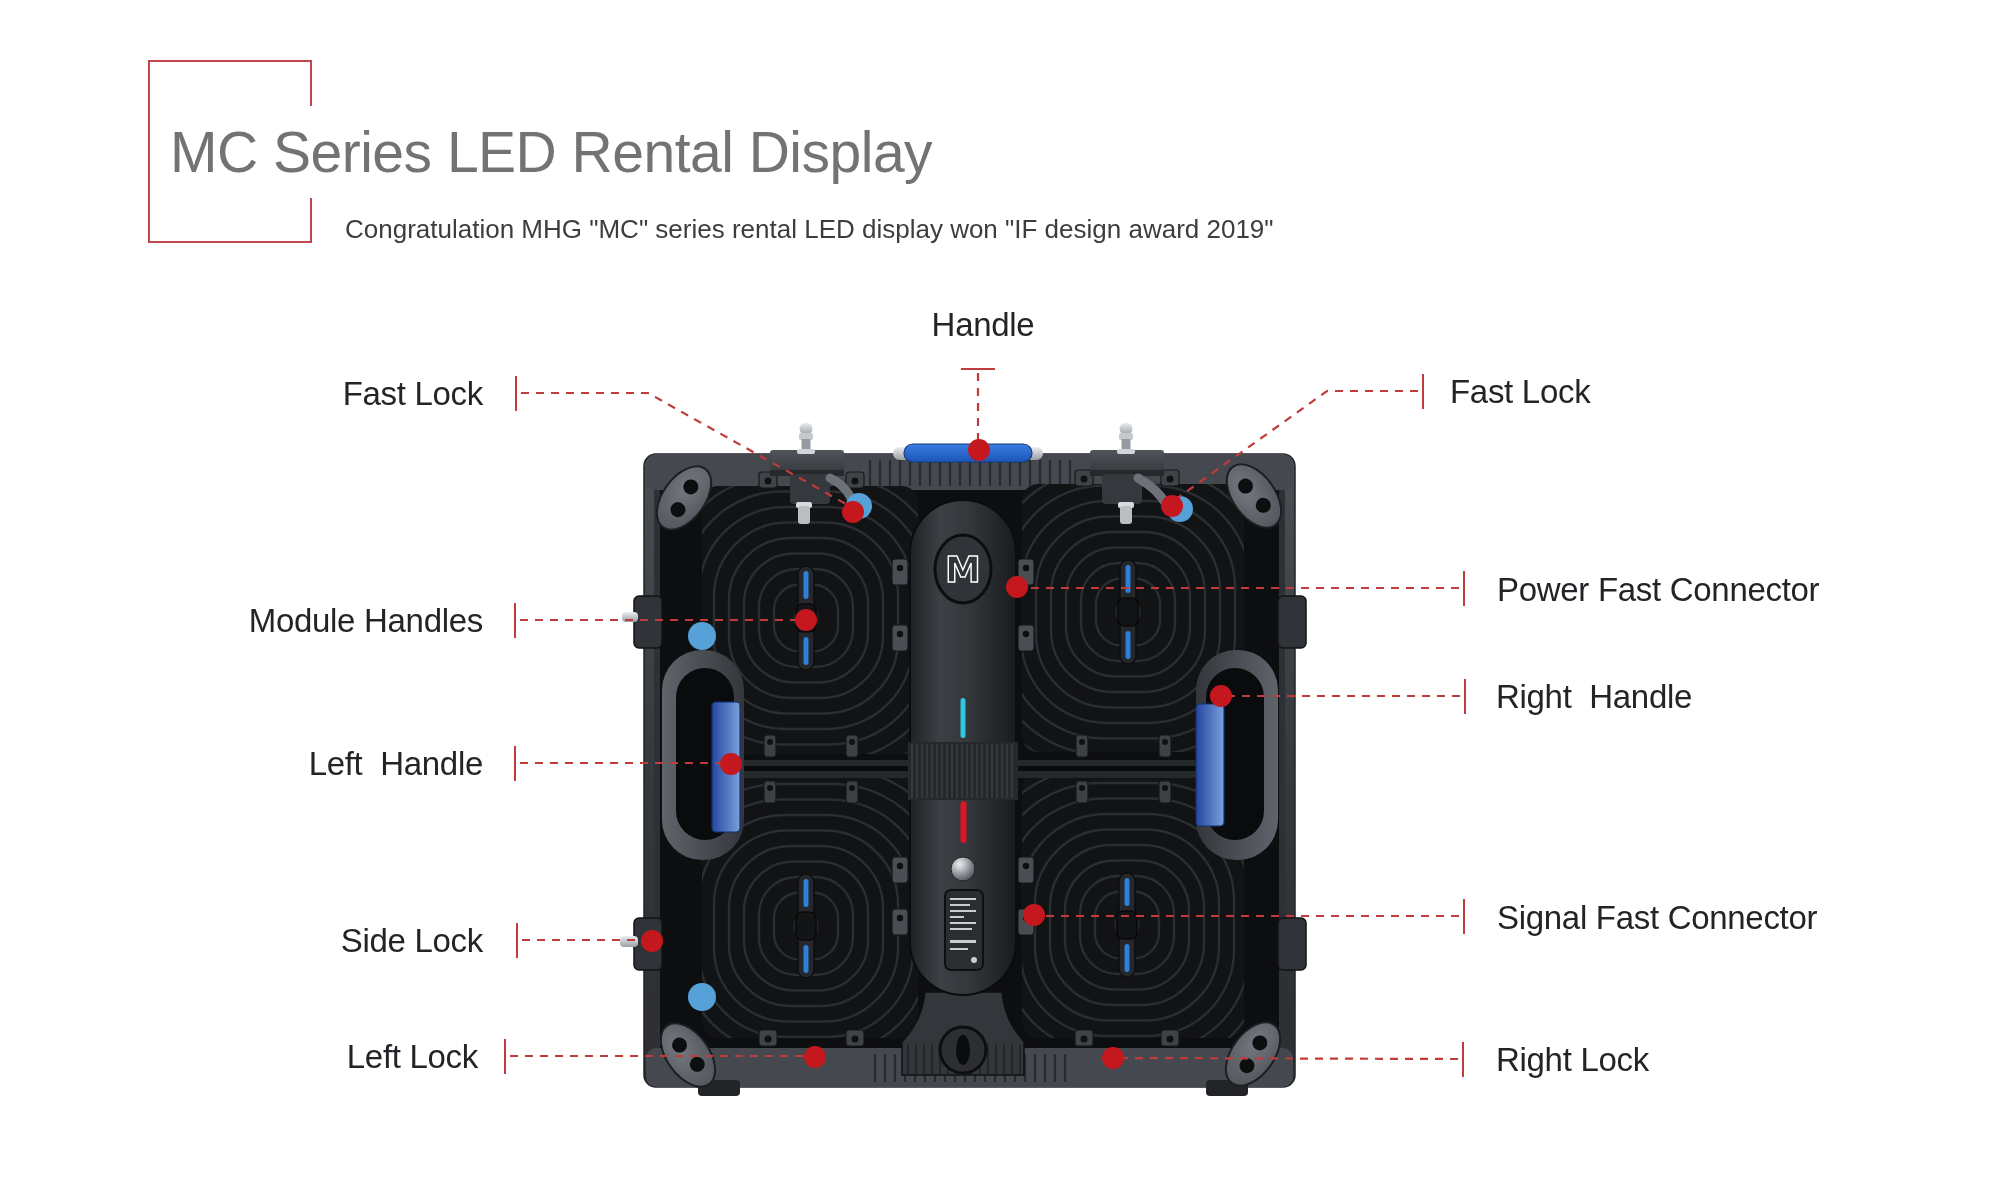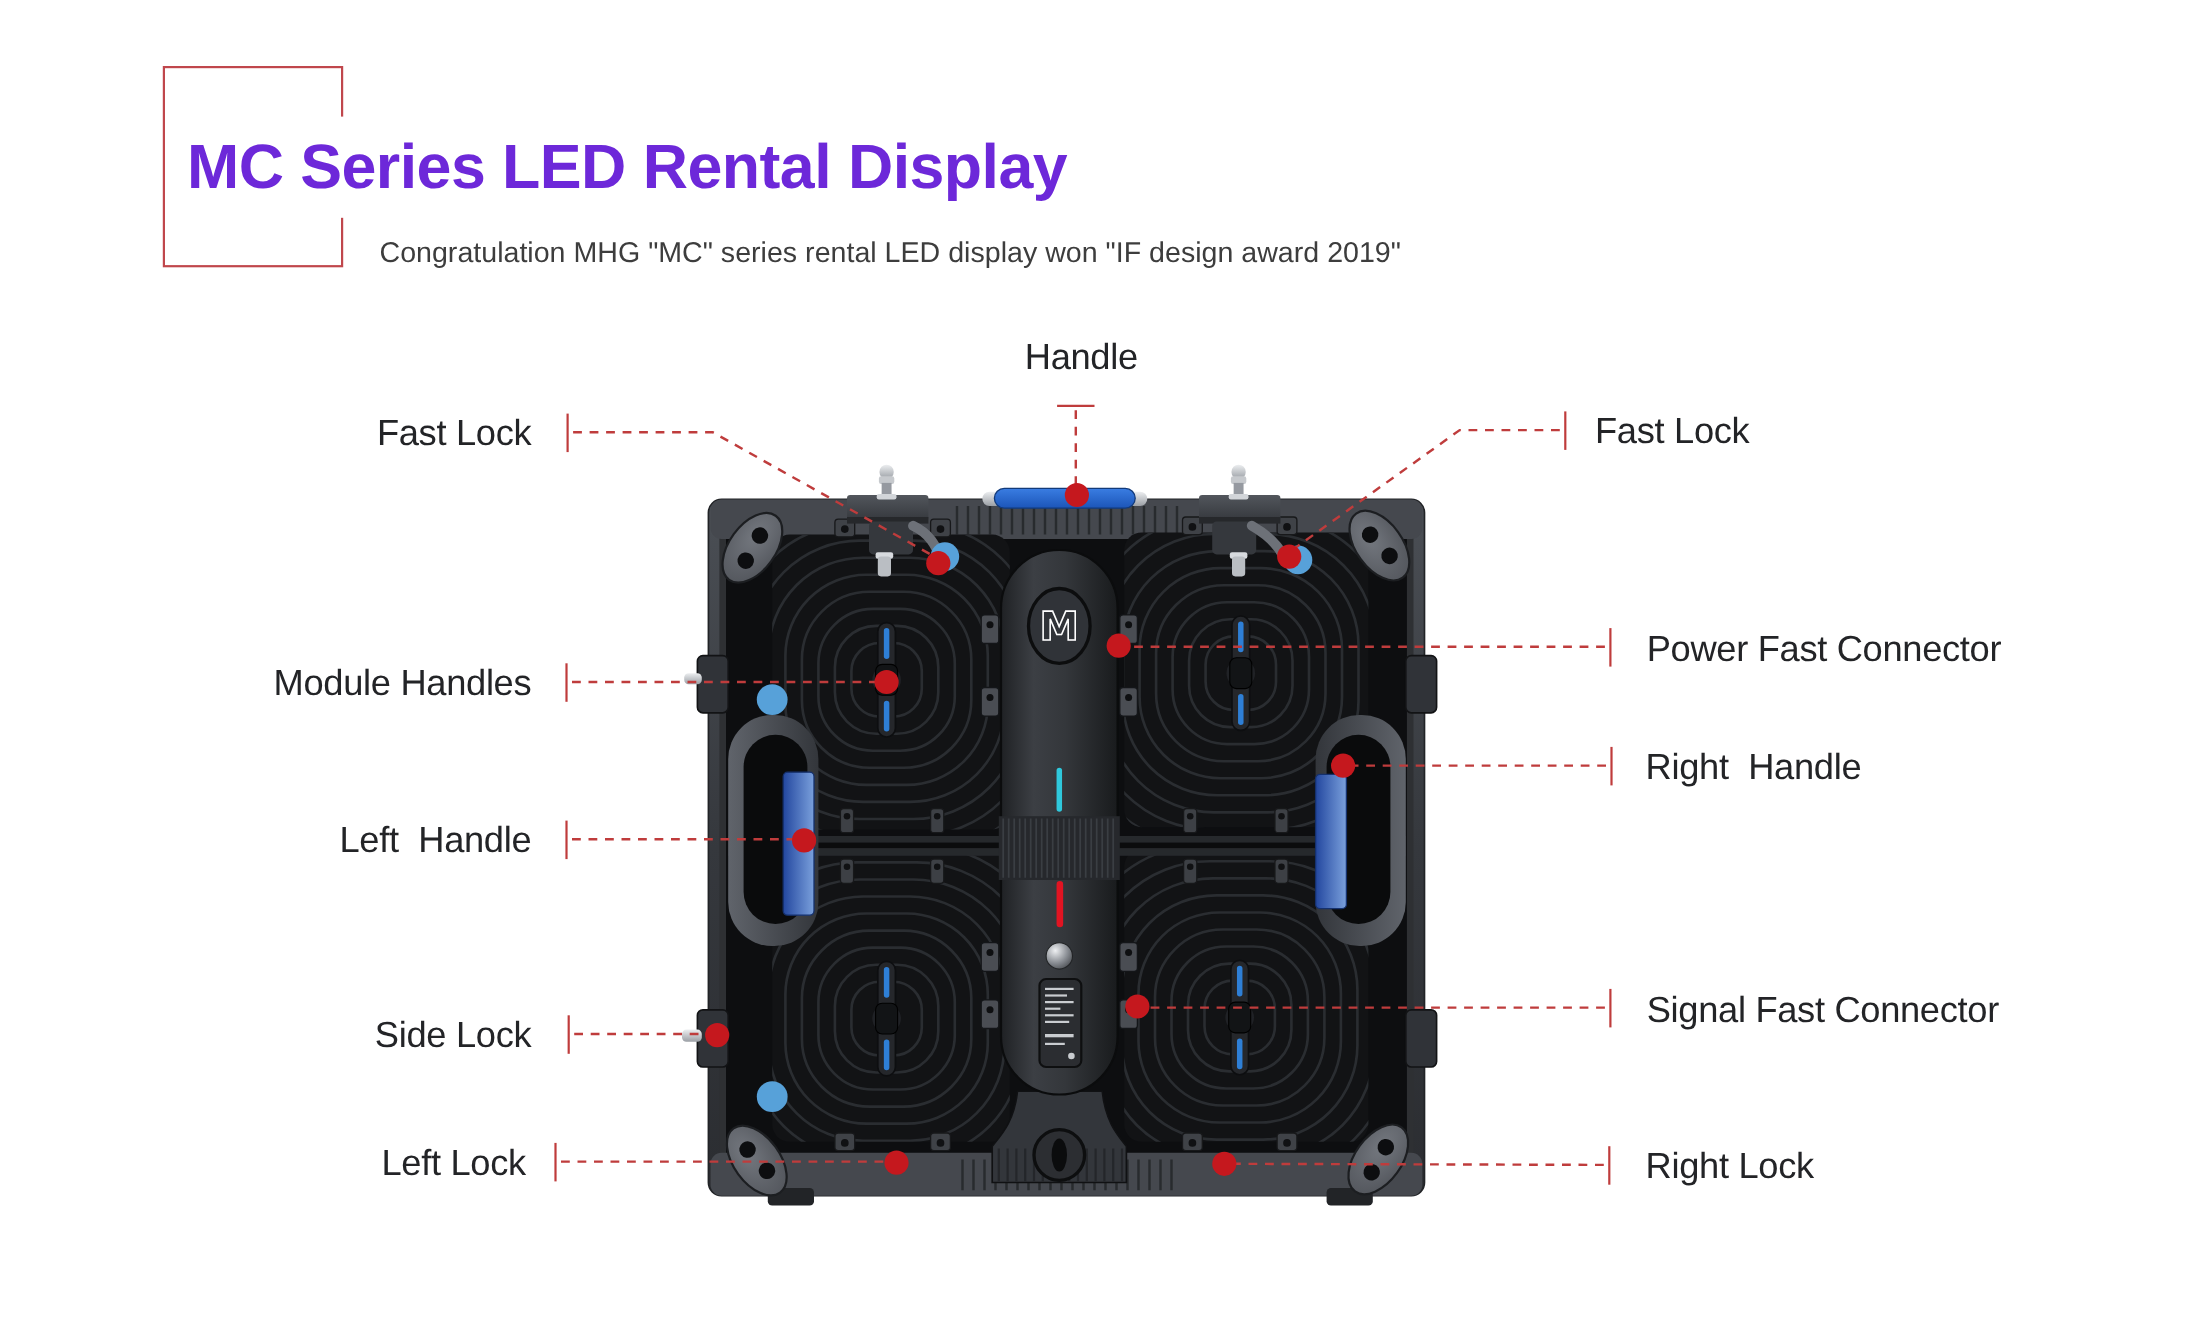--- a/index.html
+++ b/index.html
@@ -2,21 +2,21 @@
 <html><head>
 <meta charset="utf-8">
 <style>
   html,body{margin:0;padding:0;background:#ffffff;}
   #page{position:relative;width:2000px;height:1199px;background:#ffffff;overflow:hidden;
         font-family:"Liberation Sans",sans-serif;}
   #accent-box{position:absolute;left:148px;top:60px;width:160px;height:179px;
               border:2px solid #c0474c;z-index:1;}
   #title-band{position:absolute;left:170px;top:106px;height:92px;z-index:2;background:#ffffff;
               display:flex;align-items:center;padding-right:26px;}
-  #title-band h1{margin:0;font-size:57px;font-weight:bold;color:#6d28d9;letter-spacing:-0.5px;white-space:pre;}
+  #title-band h1{margin:0;font-size:57px;font-weight:normal;color:#737373;letter-spacing:-0.5px;white-space:pre;}
   #subtitle{position:absolute;left:345px;top:214px;z-index:2;font-size:26px;color:#3d3d3d;white-space:pre;}
   #figure{position:absolute;left:0;top:0;width:2000px;height:1199px;}
   #panel-svg{position:absolute;left:620px;top:420px;}
   #overlay-svg{position:absolute;left:0;top:0;}
   .callout-label{font-family:"Liberation Sans",sans-serif;font-size:33px;fill:#232427;letter-spacing:-0.3px;white-space:pre;}
 </style>
 </head>
 <body>
 
 <div id="page">

